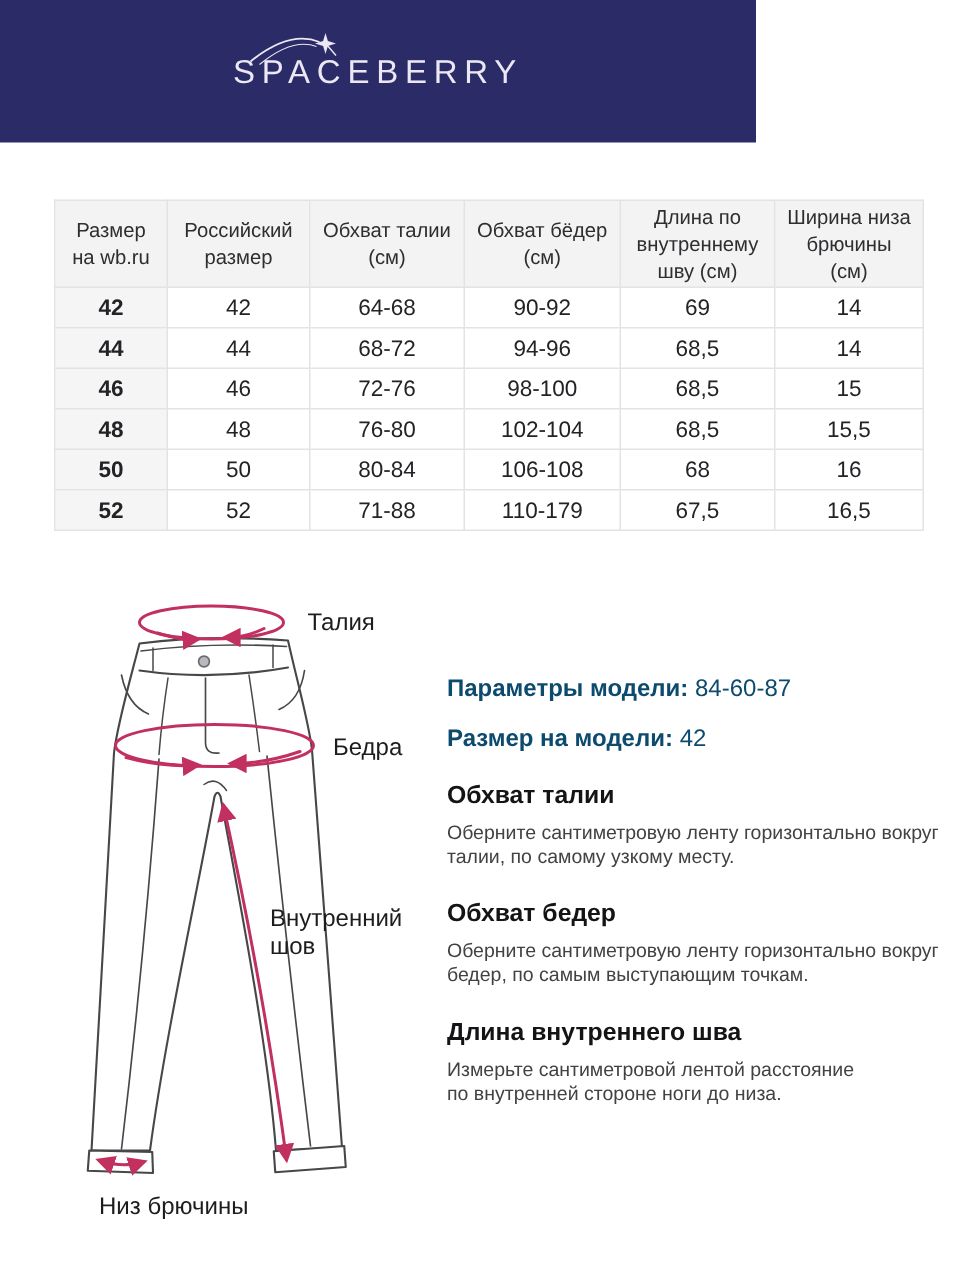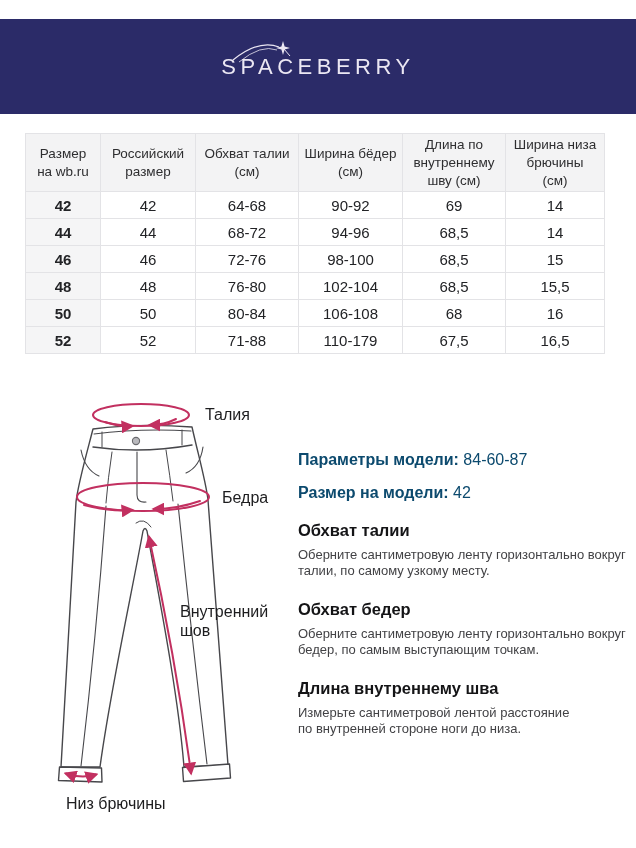--- a/index.html
+++ b/index.html
@@ -4,32 +4,32 @@
 <style>
   * { margin:0; padding:0; box-sizing:border-box; }
   html,body { background:#ffffff; }
   body {
     width:636px; height:848px; position:relative; overflow:hidden;
     font-family:"Liberation Sans", sans-serif; color:#1f1f21;
   }
 
   
   .brand-header {
-    position:absolute; left:0; top:0; width:636px; height:95px;
-    background:#2b2b68; display:flex; align-items:center; justify-content:center;margin-top:19px;
+    position:absolute; left:0; top:0; width:504px; height:95px;
+    background:#2b2b68; display:flex; align-items:center; justify-content:center;
   }
   .logo-wrap { position:relative; display:inline-block; }
   .logo-text {
     color:#ebe7f3; font-size:22px; letter-spacing:4.5px; font-weight:400;
   }
   .logo-star { position:absolute; left:10px; top:-17px; width:72px; height:28px; }
 
   
   .size-table {
-    position:absolute; left:25px; top:133px;
+    position:absolute; left:36px; top:133px;
     border-collapse:collapse; table-layout:fixed; width:579px;padding-left:37px;
   }
   .size-table th, .size-table td { border:1px solid #e3e3e6; text-align:center; vertical-align:middle; }
   .size-table thead th {
     background:#f3f3f4; font-weight:400; font-size:13.5px; line-height:1.32;
     color:#2e2e30; height:57px; white-space:pre-line; padding:2px 4px;
   }
   .size-table tbody td { height:27px; font-size:15px; color:#222326; background:#ffffff; }
   .size-table tbody td.size-cell { background:#f5f5f6; font-weight:700; }
 
@@ -74,21 +74,21 @@
       <col style="width:99px">
   </colgroup>
   <thead>
     <tr>
       <th>Размер
 на wb.ru</th>
       <th>Российский
 размер</th>
       <th>Обхват талии
 (см)</th>
-      <th>Ширина бёдер
+      <th>Обхват бёдер
 (см)</th>
       <th>Длина по
 внутреннему
 шву (см)</th>
       <th>Ширина низа
 брючины
 (см)</th>
     </tr>
   </thead>
   <tbody>
@@ -217,17 +217,17 @@
 талии, по самому узкому месту.</p>
   </section>
 
   <section class="measure-section">
     <h3>Обхват бедер</h3>
     <p>Оберните сантиметровую ленту горизонтально вокруг
 бедер, по самым выступающим точкам.</p>
   </section>
 
   <section class="measure-section">
-    <h3>Длина внутреннему шва</h3>
+    <h3>Длина внутреннего шва</h3>
     <p>Измерьте сантиметровой лентой расстояние
 по внутренней стороне ноги до низа.</p>
   </section>
 </div>
 
 </body></html>

